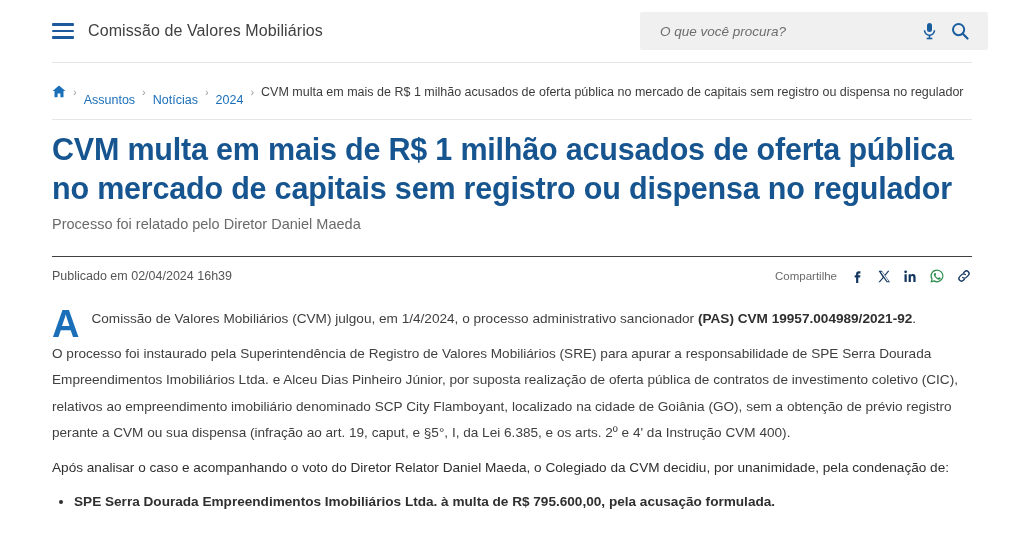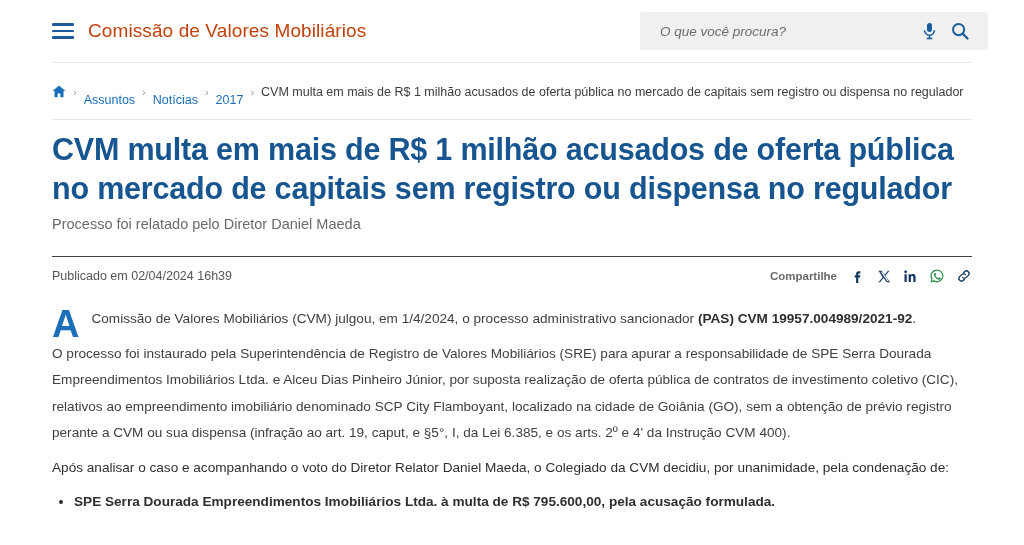--- a/index.html
+++ b/index.html
@@ -37,22 +37,22 @@
     cursor: pointer;
   }
   .hamburger span {
     display: block;
     height: 2.6px;
     width: 100%;
     background: #1c5a9c;
     border-radius: 1px;
   }
   .brand {
-    font-size: 19px;
-    color: #c2410c;
+    font-size: 16px;
+    color: #404040;
     font-weight: 400;
     letter-spacing: 0.1px;
     white-space: nowrap;
   }
   .search-wrap {
     margin-left: auto;
     display: flex;
     align-items: center;
     width: 348px;
     height: 38px;
@@ -144,21 +144,20 @@
     display: flex;
     align-items: center;
     font-size: 12.5px;
     color: #555555;
   }
   .share-group {
     margin-left: auto;
     display: flex;
     align-items: center;
     gap: 11px;
-    font-weight: bold;
   }
   .share-label { font-size: 11.5px; color: #6a6a6a; margin-right: 2px; }
   .share-ic {
     color: #14375f;
     cursor: pointer;
     display: inline-flex;
     align-items: center;
     justify-content: center;
   }
   .share-ic.wa { color: #2f8f4e; }
@@ -229,21 +228,21 @@
     <span class="home-icon">
       <svg width="14" height="13" viewBox="0 0 14 13" aria-hidden="true">
         <path d="M7 0.6 0.6 6h1.9v6.3h3.1V8.4h2.8v3.9h3.1V6h1.9z" fill="#1b6fb8"></path>
       </svg>
     </span>
     <span class="crumb-sep">›</span>
     <a class="crumb-link">Assuntos</a>
     <span class="crumb-sep">›</span>
     <a class="crumb-link">Notícias</a>
     <span class="crumb-sep">›</span>
-    <a class="crumb-link">2017</a>
+    <a class="crumb-link">2024</a>
     <span class="crumb-sep">›</span>
     <span class="crumb-current">CVM multa em mais de R$ 1 milhão acusados de oferta pública no mercado de capitais sem registro ou dispensa no regulador</span>
   </div>
 
   <div class="article">
     <h1 class="title">CVM multa em mais de R$ 1 milhão acusados de oferta pública no mercado de capitais sem registro ou dispensa no regulador</h1>
     <div class="subtitle">Processo foi relatado pelo Diretor Daniel Maeda</div>
 
     <div class="meta-bar">
       <span>Publicado em 02/04/2024 16h39</span>

